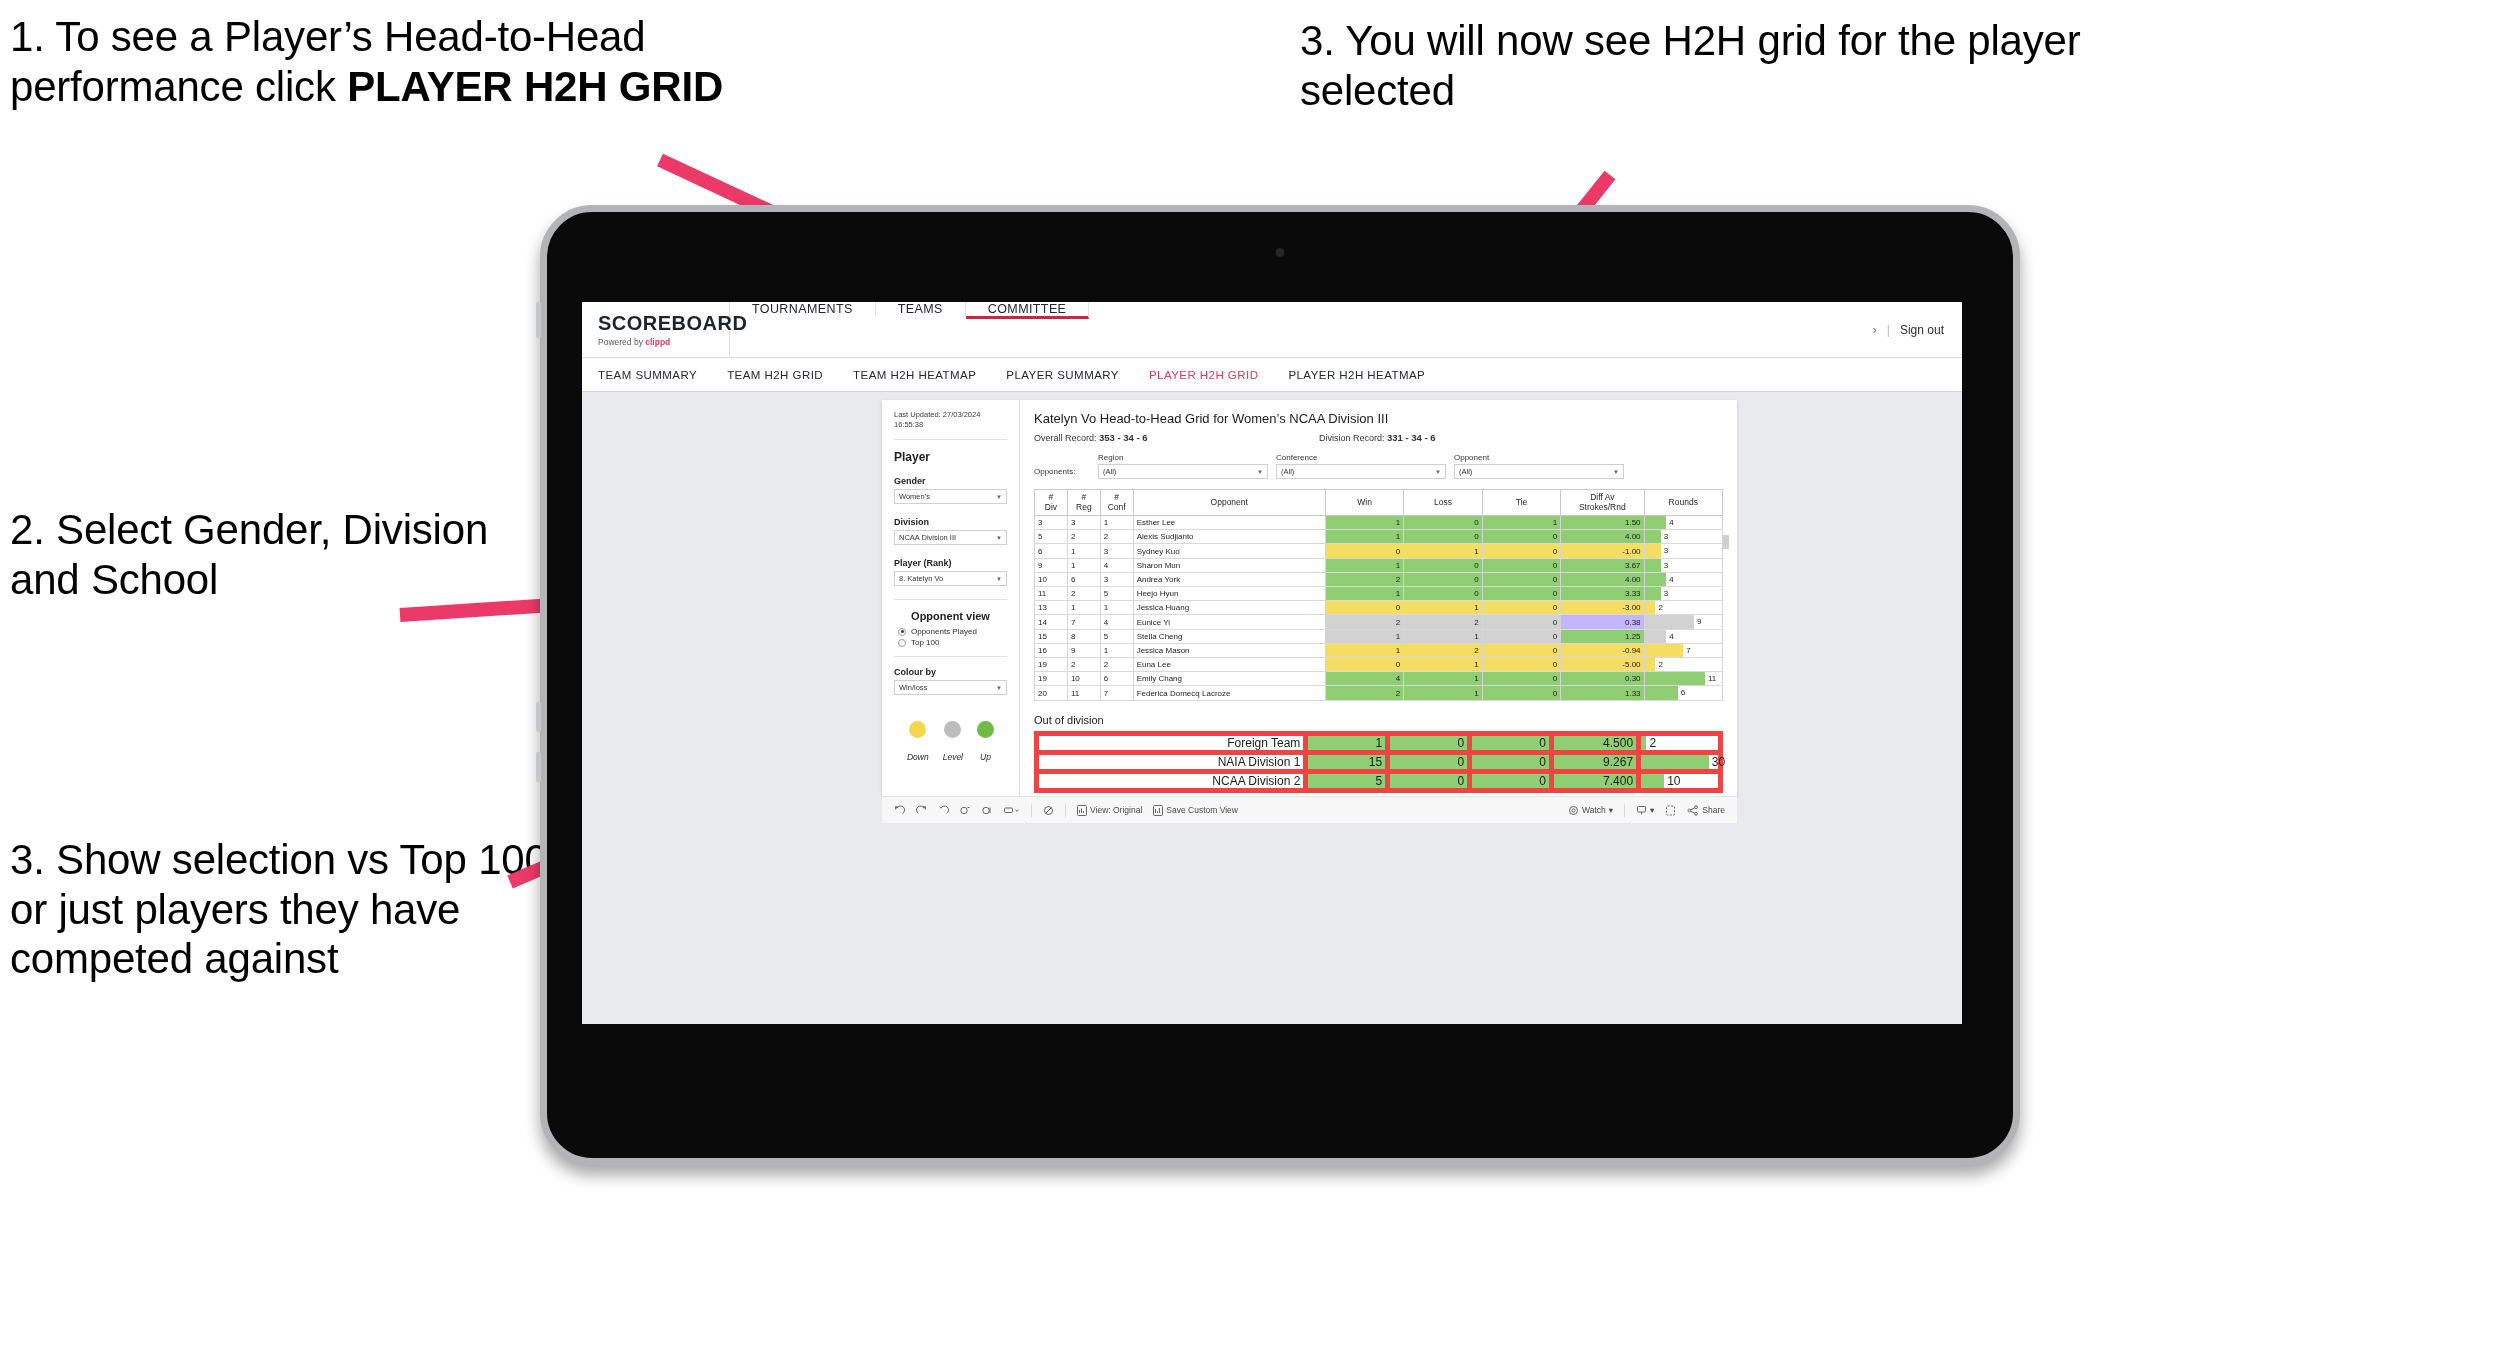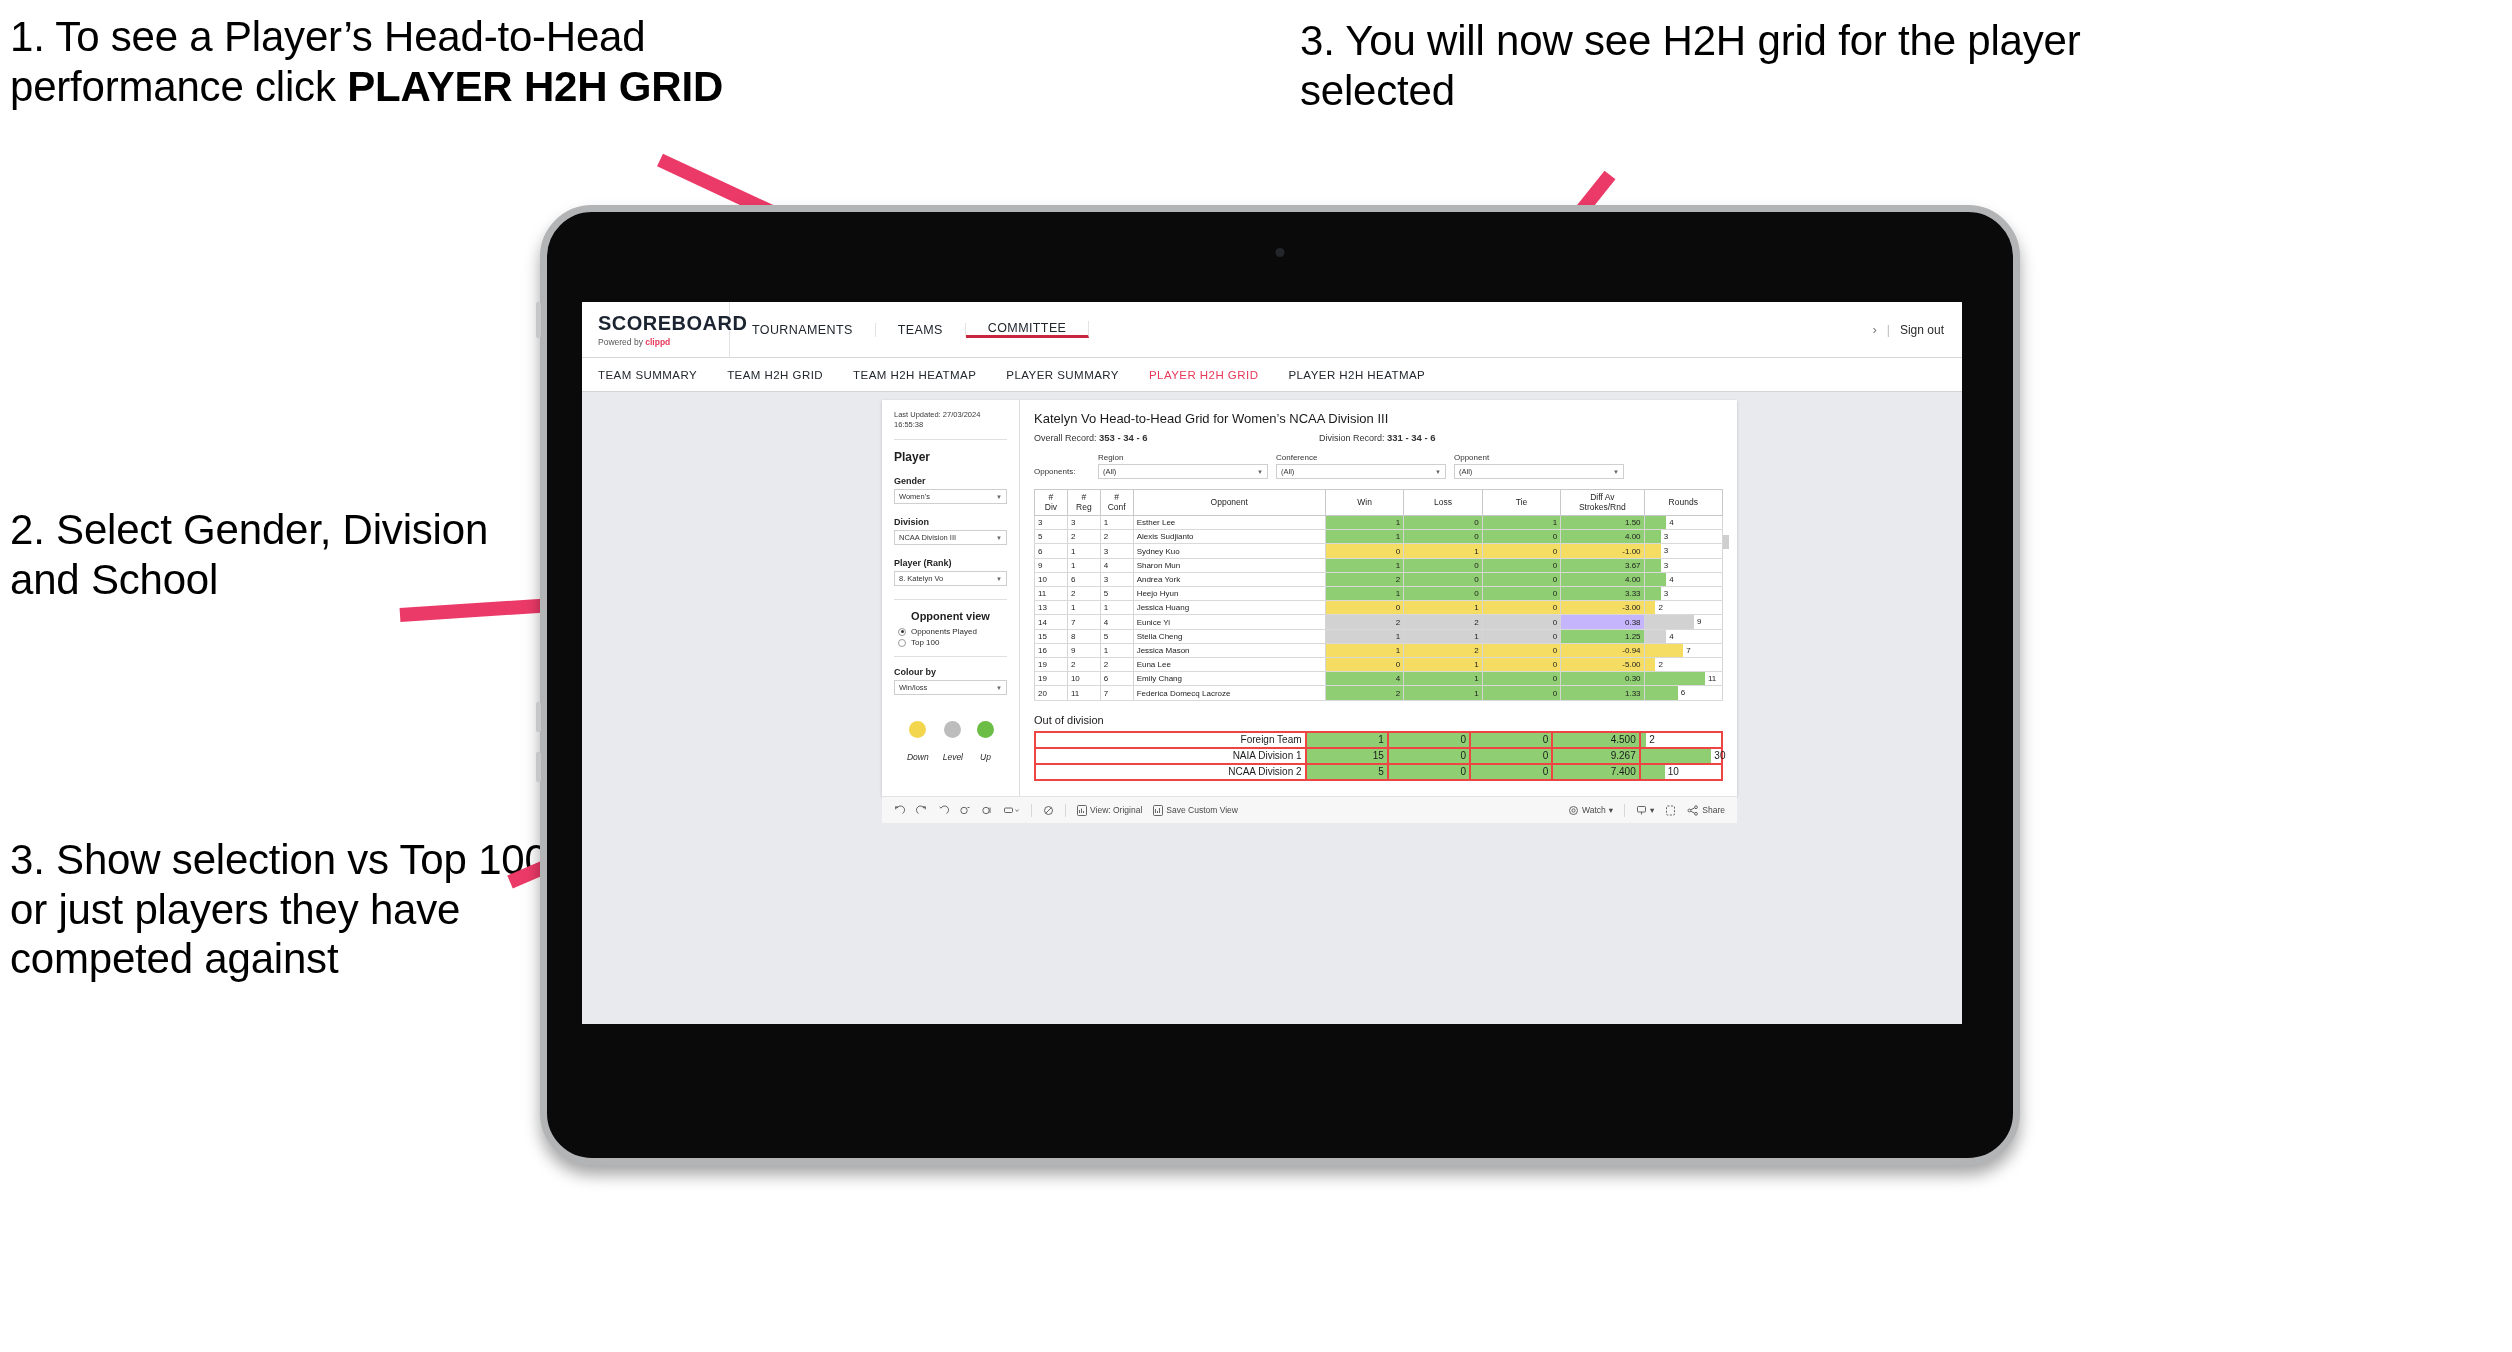--- a/index.html
+++ b/index.html
@@ -62,21 +62,21 @@
     height: 56px; background: #fff; display: flex; align-items: stretch;
     border-bottom: 1px solid #d8d8d8;
   }
   .brand { width: 148px; display: flex; flex-direction: column;
            justify-content: center; padding-left: 16px;
            border-right: 1px solid #e3e3e3; }
   .brand-title { font-size: 20px; font-weight: 700; letter-spacing: .5px;
                  color: #1b2430; font-family: "Liberation Sans", sans-serif; }
   .brand-sub { font-size: 8.5px; color: #555; margin-top: 2px; }
   .brand-sub .accent { color: #e8385a; font-weight: 700; }
-  .nav-top { display: flex; align-items: center; }
+  .nav-top { display: flex; align-items: flex-start; }
   .nav-top .item {
     display: flex; align-items: center; padding: 0 22px;
     font-size: 12.5px; color: #20262e; letter-spacing: .4px;
     border-right: 1px solid #e3e3e3; cursor: pointer; white-space: nowrap;
   }
   .nav-top .item.active { border-bottom: 3px solid #c9263f; }
   .header-right { margin-left: auto; display: flex; align-items: center;
                   padding-right: 18px; gap: 10px; font-size: 12px; color: #2b2b2b; }
   .header-right .sep { color: #bbb; }
   .chev-r { color: #777; font-size: 13px; }
@@ -154,21 +154,21 @@
   .c-rounds { width: 62px; position: relative; padding: 0 !important; }
   .bar { position: absolute; left: 0; top: 0; bottom: 0; }
   .rnum { position: relative; z-index: 2; display: inline-block;
           padding-left: 3px; line-height: 13.2px; }
   .scrollgrip { position: absolute; right: -6px; top: 46px; width: 6px; height: 14px;
                 background: #cfcfcf; }
 
   .ood-title { font-size: 11px; color: #1a1a1a; margin-top: 13px; }
   table.ood { border-collapse: collapse; width: 100%; margin-top: 5px;
               table-layout: fixed; }
-  table.ood td { border: 2px solid #ef4444; font-size: 10px; color: #1c1c1c;
+  table.ood td { border: 5px solid #ef4444; font-size: 12px; color: #1c1c1c;
                  height: 14px; padding: 0 3px; }
   .o-name { width: 204px; text-align: right; }
 
   
   .tb {
     position: absolute; left: 300px; top: 494px; width: 855px; height: 27px;
     background: #f7f7f7; border-top: 1px solid #e2e2e2;
     display: flex; align-items: center; gap: 11px; padding: 0 12px;
     font-size: 8.5px; color: #4a4a4a;
   }

